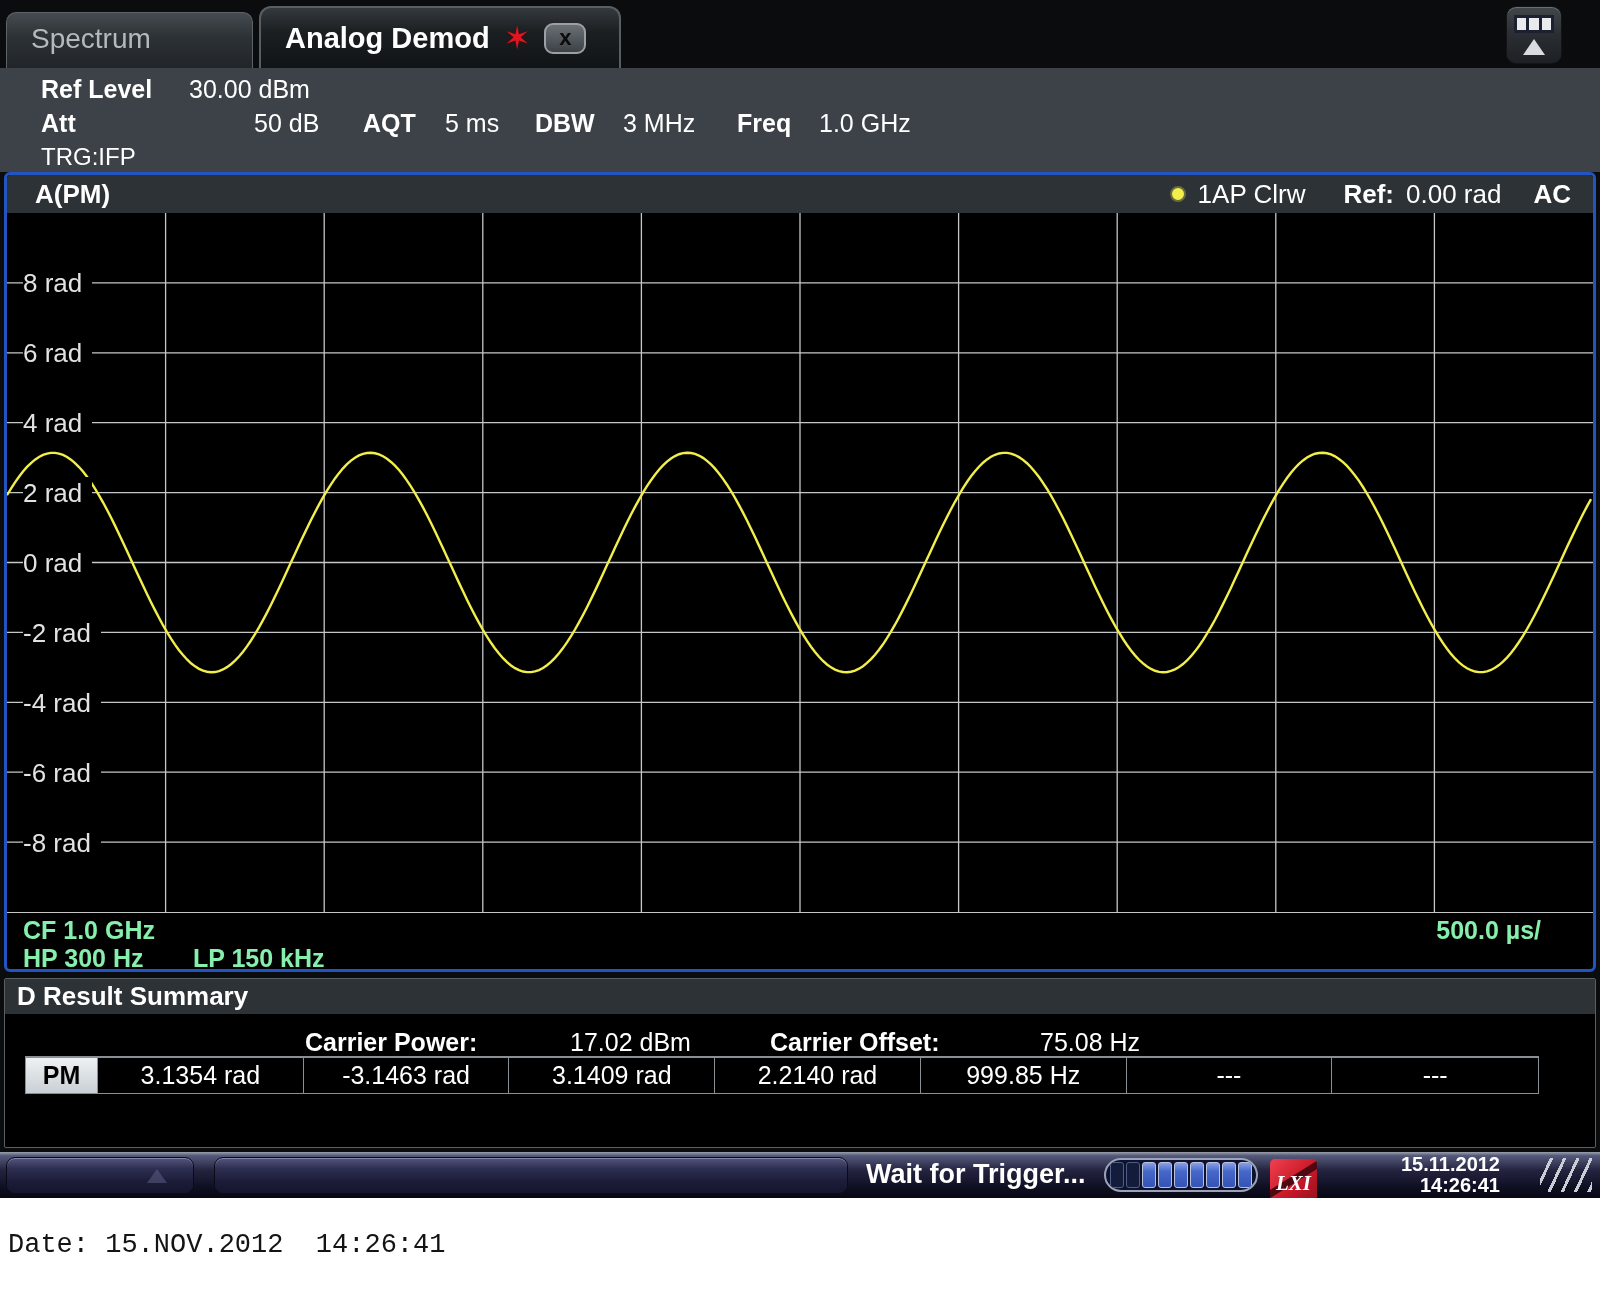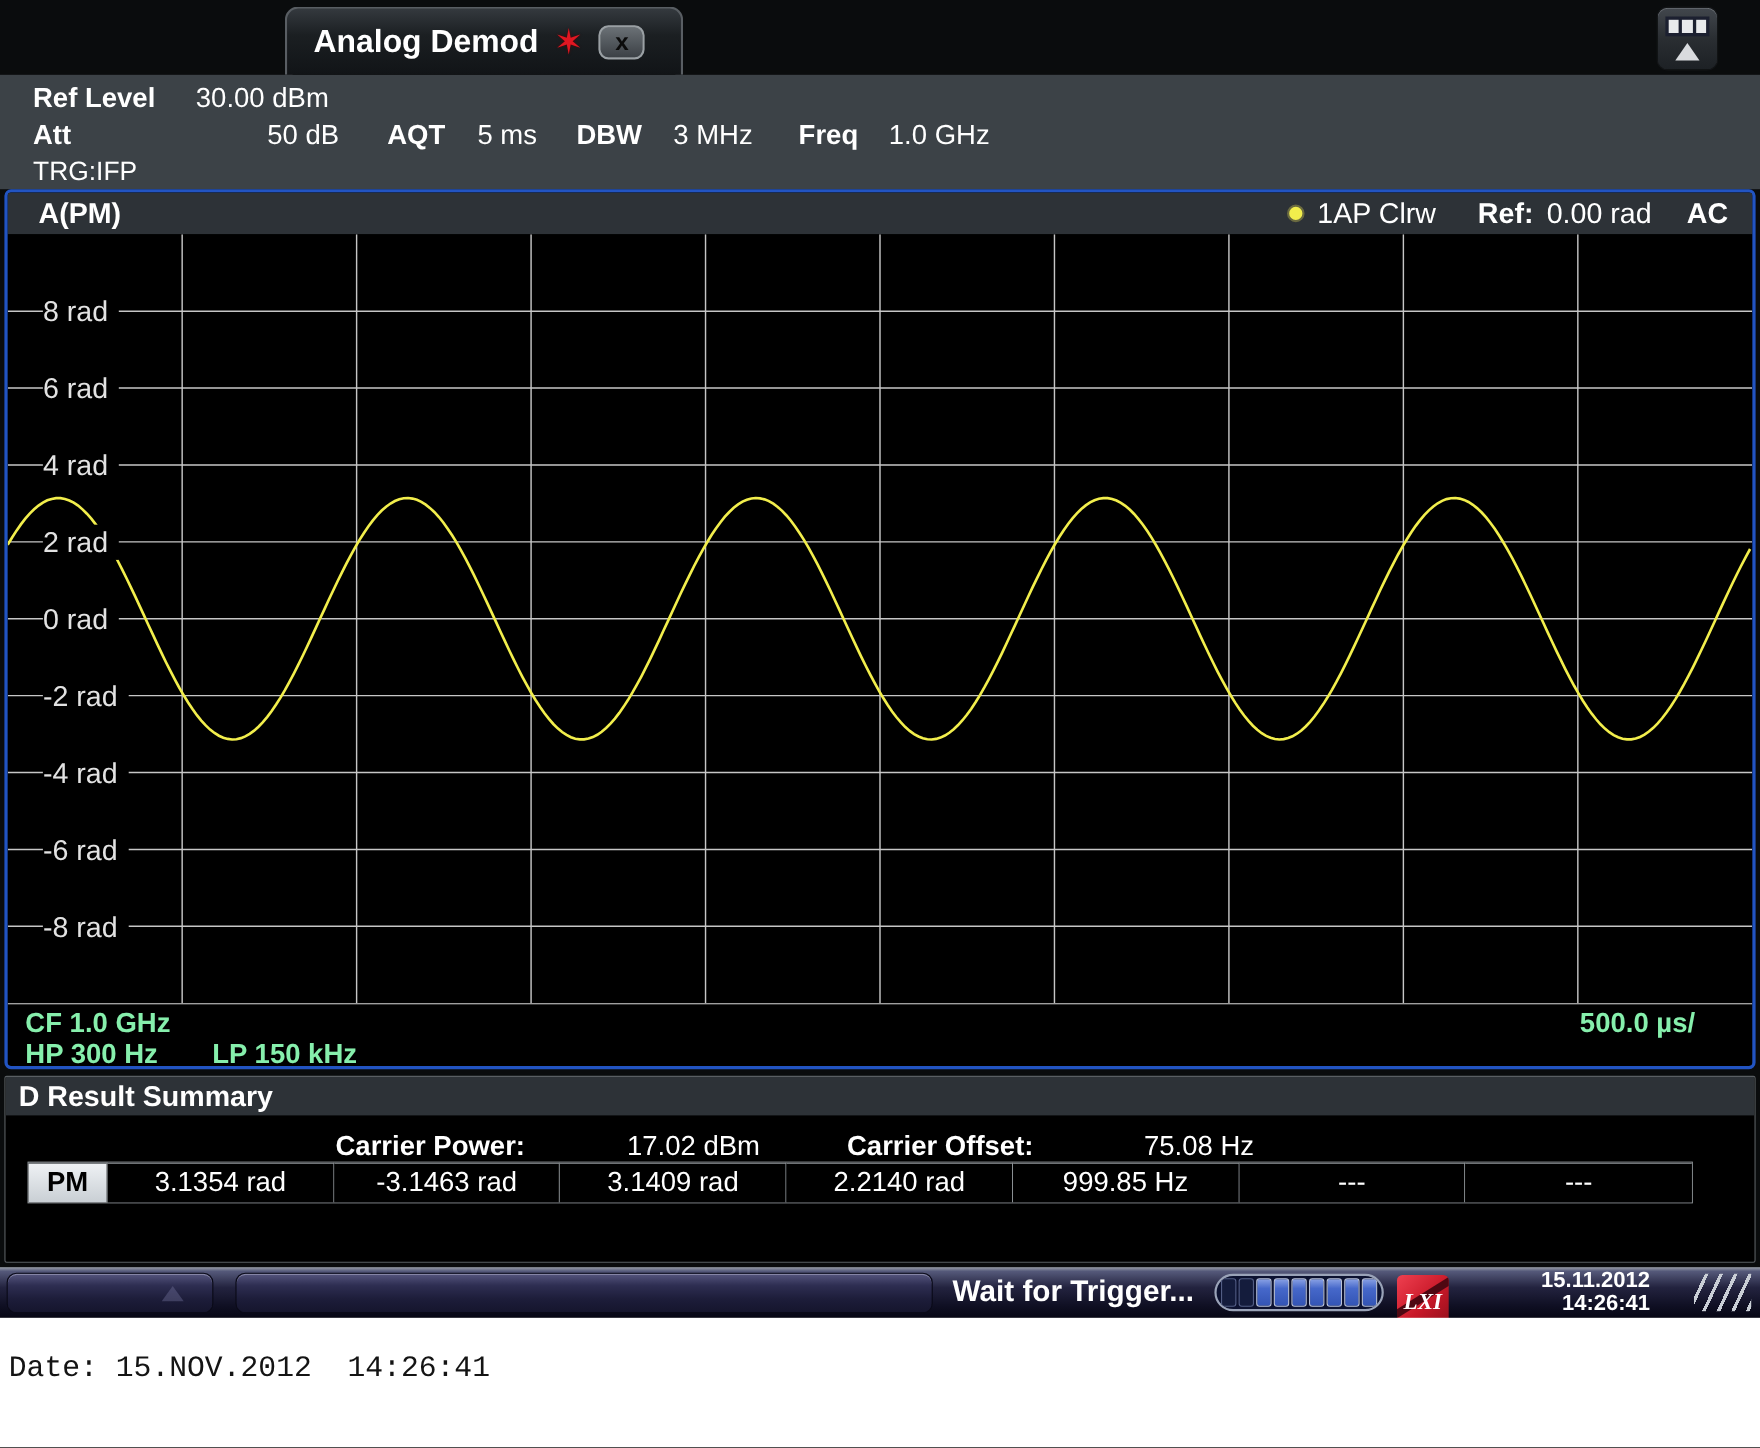--- a/index.html
+++ b/index.html
@@ -40,40 +40,40 @@
     border:1px solid #121416; border-radius:10px;
     box-shadow:inset 0 1px 0 #6a6f74;
     display:flex; flex-direction:column; align-items:center; justify-content:center; gap:6px;
   }
   .bars-icon { width:40px; height:18px; background:#1c2030; display:flex; gap:3px; padding:3px; }
   .bars-icon span { flex:1; background:#e9eaec; }
   .tri-up-icon { width:0; height:0; border-left:11px solid transparent; border-right:11px solid transparent; border-bottom:16px solid #d9dbde; }
 
   
   #infobar { position:absolute; left:0; top:68px; width:1600px; height:104px; background:#3c4247; color:#fff; font-size:25px; }
-  #infobar span { position:absolute; white-space:pre; }
+  #infobar span { position:absolute; white-space:pre;margin-left:11px; }
   .r1 { top:7px; } .r2 { top:41px; } .r3 { top:75px; font-size:24px; }
 
   
   #chart-panel {
     position:absolute; left:4px; top:172px; width:1592px; height:800px;
     background:#000; border:3px solid #2254c2; border-radius:6px; overflow:hidden;
   }
   #chart-header {
     height:38px; background:#2d3237; display:flex; align-items:center;
     padding:0 22px 0 28px; color:#fff; font-size:26px; gap:12px;
   }
   #chart-title { font-weight:bold; }
   #chart-header .spacer { flex:1; }
   .trace-dot { width:16px; height:16px; border-radius:50%; background:#f2ee4c; border:2px solid #6a6a40; }
   #plot { position:absolute; left:0; top:38px; width:1586px; height:700px; background:#000; border-bottom:1px solid #c6c6c6; }
   #plot svg { position:absolute; inset:0; }
   .ytick {
     position:absolute; left:16px; color:#e2e2e2; font-size:26px; line-height:32px;
-    background:#000; padding:0 10px 0 0; z-index:2;margin-left:16px;
+    background:#000; padding:0 10px 0 0; z-index:2;
   }
   #chart-footer { position:absolute; left:0; top:740px; width:1586px; height:54px; color:#86efac; font-weight:bold; font-size:25px; }
   #cf-left   { position:absolute; left:16px; top:1px; }
   #cf-pts    { position:absolute; left:0; width:100%; text-align:center; top:1px; }
   #cf-scale  { position:absolute; right:52px; top:1px; }
   #cf-hp     { position:absolute; left:16px; top:29px; }
   #cf-lp     { position:absolute; left:186px; top:29px; }
 
   
   #result-panel {
@@ -149,20 +149,21 @@
   #page-footer { position:absolute; left:0; top:1198px; width:1600px; height:118px; background:#ffffff; }
   #page-footer .date-line {
     position:absolute; left:8px; top:32px; color:#141414;
     font-family:"Liberation Mono", monospace; font-size:27px; white-space:pre;
   }
 </style>
 </head>
 <body>
 
 <div id="tabbar">
+  <div id="tab-spectrum">Spectrum</div>
   <div id="tab-analog">
     <span class="tab-label">Analog Demod</span>
     <span class="star-icon">✶</span>
     <span class="close-btn">x</span>
   </div>
   <div id="layout-btn">
     <span class="bars-icon">
         <span></span>
         <span></span>
         <span></span>

